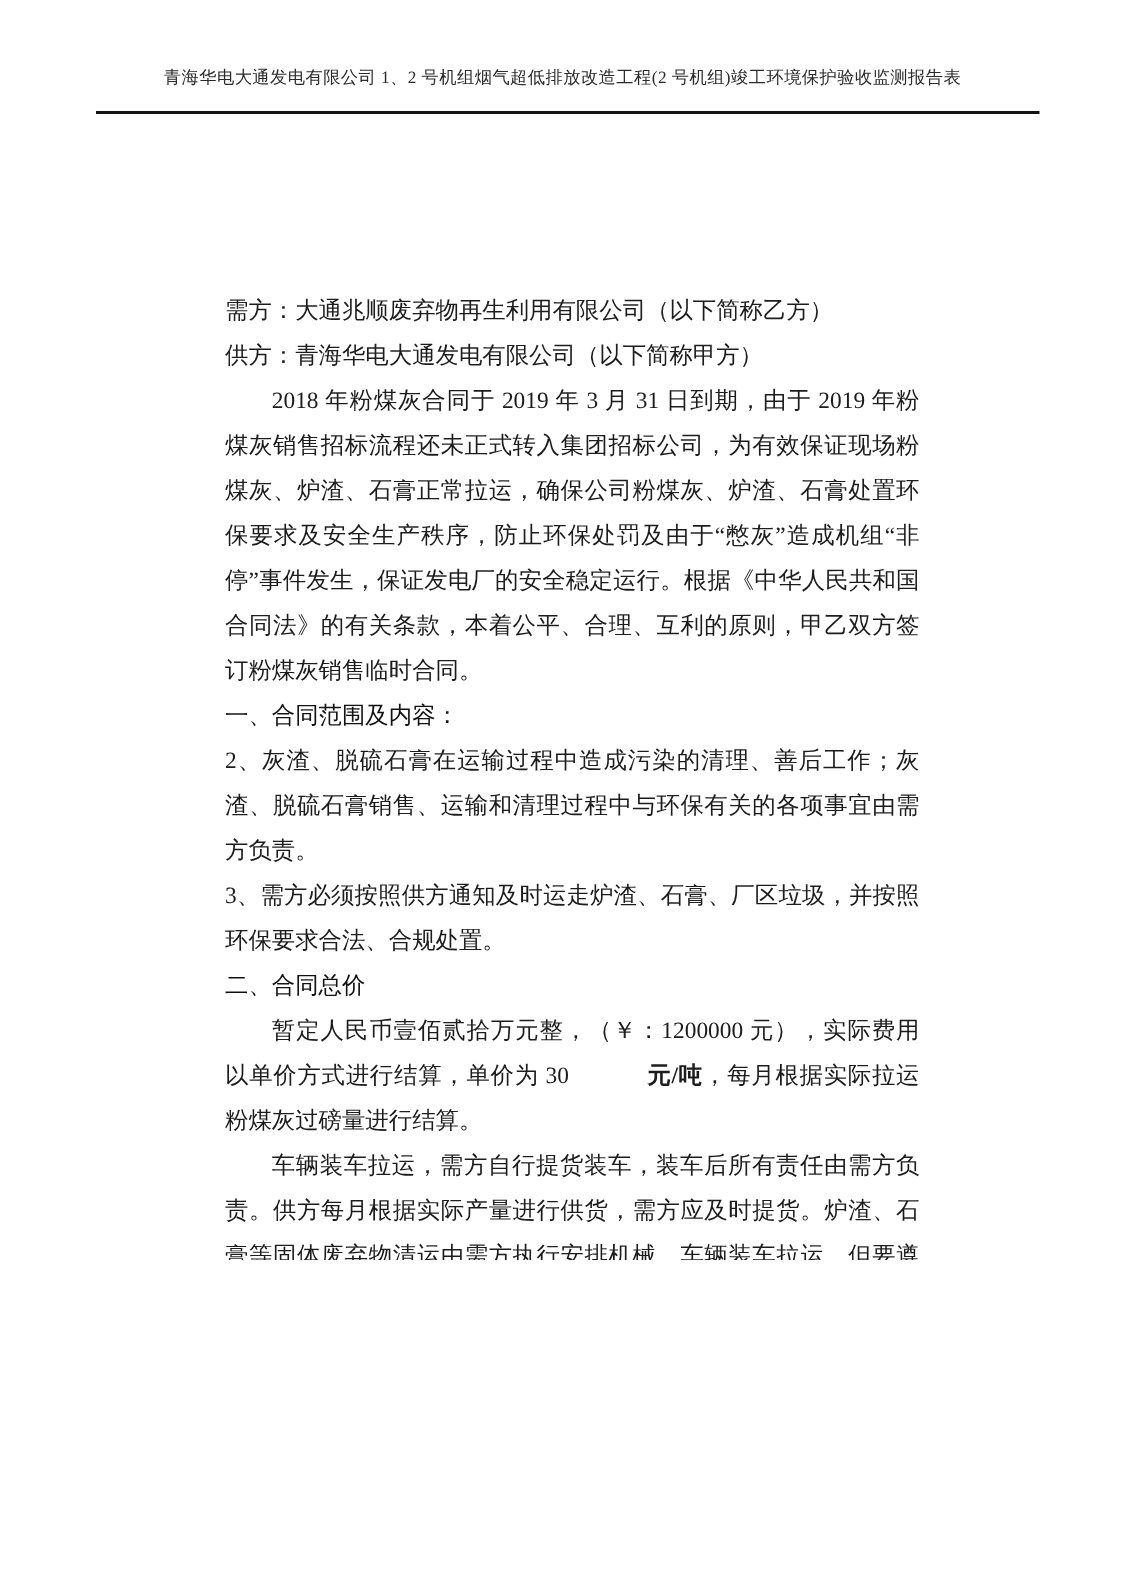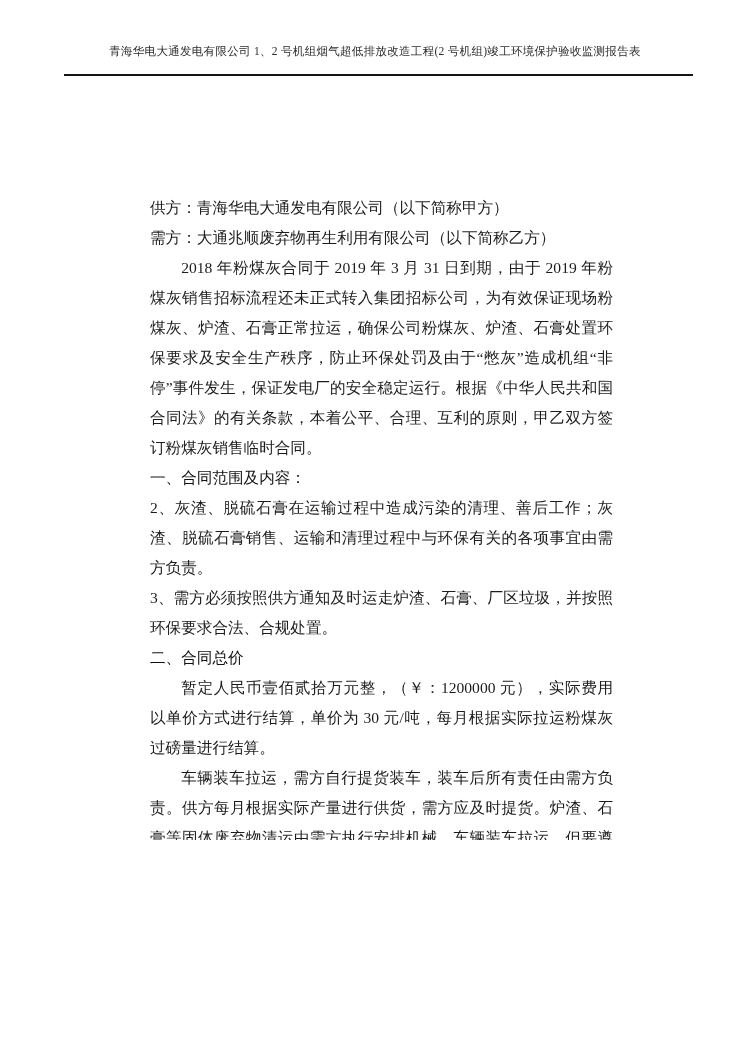--- a/index.html
+++ b/index.html
@@ -50,21 +50,22 @@
     padding: 0;
   }
   .indent {
     text-indent: 2em;
   }
   .heading {
     font-weight: normal;
     color: #111;
   }
   .seg-bold {
-    font-weight: normal;
+    font-weight: bold;
+    margin-left: 48px;
   }
   .inner-pagenum {
     position: absolute;
     top: 905px;
     left: 0;
     right: 0;
     text-align: center;
     font-size: 10px;
     color: #333;
   }
@@ -82,23 +83,23 @@
 <body>
 
 <div class="page">
 
   <div class="doc-header">青海华电大通发电有限公司 1、2 号机组烟气超低排放改造工程(2 号机组)竣工环境保护验收监测报告表</div>
 
   <div class="header-rule"></div>
 
   <div class="content">
 
+    <p>需方：大通兆顺废弃物再生利用有限公司（以下简称乙方）</p>
+
     <p>供方：青海华电大通发电有限公司（以下简称甲方）</p>
-
-    <p>需方：大通兆顺废弃物再生利用有限公司（以下简称乙方）</p>
 
     <p class="indent">2018 年粉煤灰合同于 2019 年 3 月 31 日到期，由于 2019 年粉煤灰销售招标流程还未正式转入集团招标公司，为有效保证现场粉煤灰、炉渣、石膏正常拉运，确保公司粉煤灰、炉渣、石膏处置环保要求及安全生产秩序，防止环保处罚及由于“憋灰”造成机组“非停”事件发生，保证发电厂的安全稳定运行。根据《中华人民共和国合同法》的有关条款，本着公平、合理、互利的原则，甲乙双方签订粉煤灰销售临时合同。</p>
 
     <p class="heading">一、合同范围及内容：</p>
 
 
     <p>2、灰渣、脱硫石膏在运输过程中造成污染的清理、善后工作；灰渣、脱硫石膏销售、运输和清理过程中与环保有关的各项事宜由需方负责。</p>
 
     <p>3、需方必须按照供方通知及时运走炉渣、石膏、厂区垃圾，并按照环保要求合法、合规处置。</p>
 

